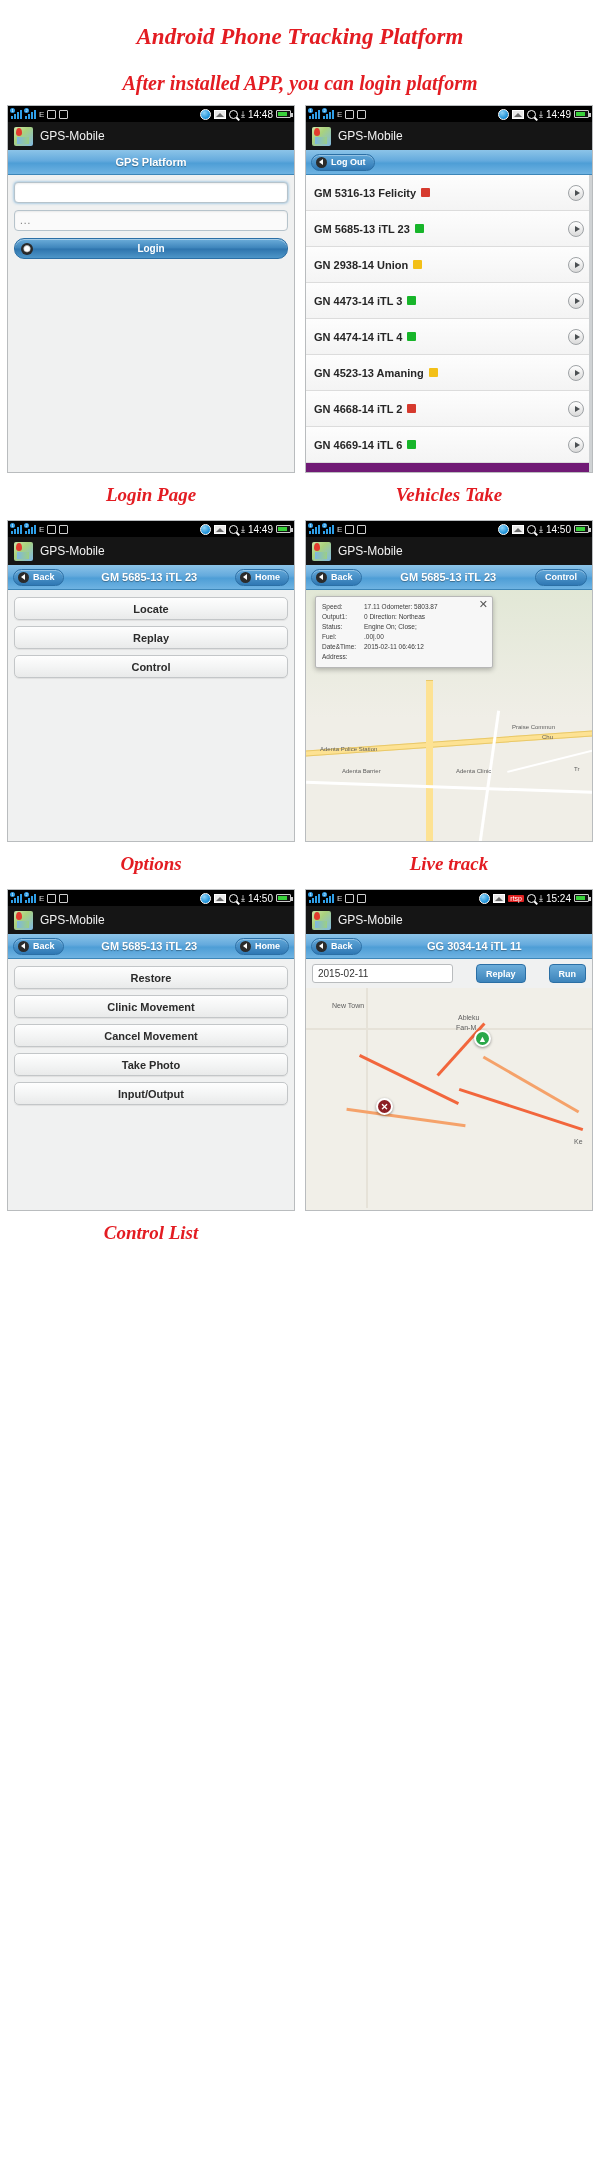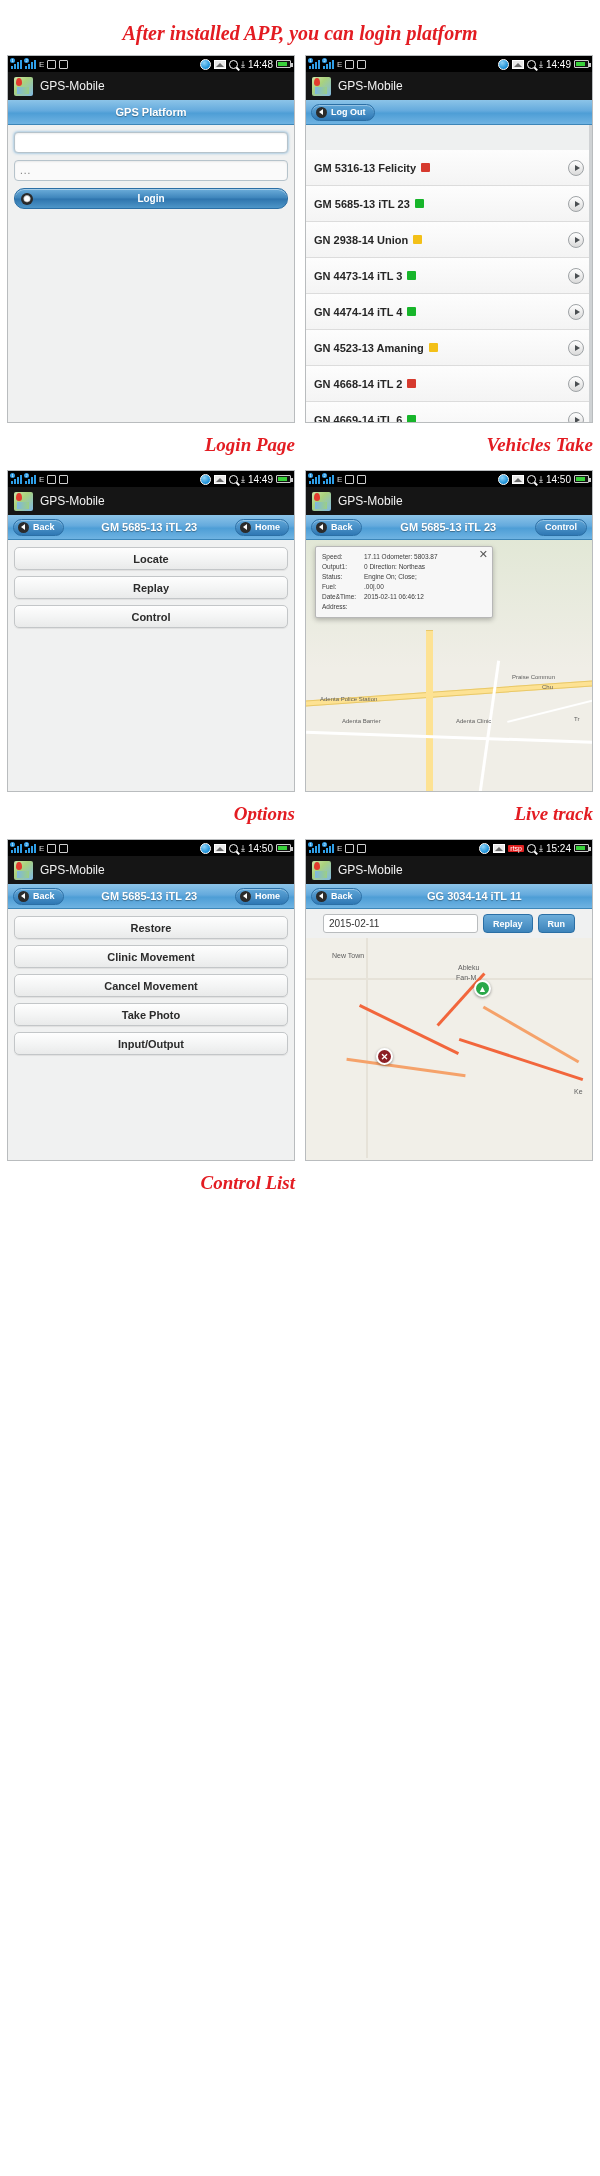--- a/index.html
+++ b/index.html
@@ -68,21 +68,21 @@
     text-align:center; color:#e31c22;
     font-family:"Liberation Serif", serif; font-style:italic; font-weight:bold;
   }
   .h-main { font-size:23px; margin-top:24px; }
   .h-sub  { font-size:20px; margin-top:22px; }
 
   
   .row { display:flex; justify-content:space-between; padding:0 7px; margin-top:10px; }
   .cell { width: 288px; }
   .caption {
-    text-align:right; color:#e31c22; font-family:"Liberation Serif", serif;
+    text-align:center; color:#e31c22; font-family:"Liberation Serif", serif;
     font-style:italic; font-weight:bold; font-size:19px; padding:11px 0 4px;
   }
 
   .phone { width:288px; background:#eef0f0; border:1px solid #b9bcbe; overflow:hidden; position:relative; }
   .phone.tall { height:368px; }
   .phone.mid  { height:322px; }
 
   
   .statusbar {
     height:16px; background:#000; display:flex; align-items:center;
@@ -158,21 +158,21 @@
     color:#fff; font-size:10px; font-weight:bold; display:flex; align-items:center;
     justify-content:center; position:relative; box-shadow: inset 0 1px 0 rgba(255,255,255,.4);
   }
   .gear {
     position:absolute; left:6px; top:4px; width:12px; height:12px; border-radius:50%;
     background:#2a2a2a; display:flex; align-items:center; justify-content:center;
   }
   .gear::after{ content:"✺"; color:#fff; font-size:9px; line-height:9px; }
 
   
-  .vlist { background:#701a75; height:100%;margin-top:25px; }
+  .vlist { background:#701a75; height:100%; }
   .vrow {
     height:36px; display:flex; align-items:center; padding:0 8px;
     border-bottom:1px solid #dcdcdc; background:linear-gradient(180deg,#fdfdfd,#f4f4f4);
   }
   .vname { font-size:11px; font-weight:bold; color:#262626; }
   .vdot { width:9px; height:9px; margin-left:5px; border-radius:1px; }
   .vchev {
     margin-left:auto; width:16px;height:16px;border-radius:50%;
     background:linear-gradient(180deg,#ffffff,#dadada); border:1px solid #9fa3a6;
     display:flex; align-items:center; justify-content:center;
@@ -204,21 +204,21 @@
     position:absolute; left:9px; top:6px; width:178px;
     background:#f7f7f7; border:1px solid #b7b7b7; border-radius:2px;
     box-shadow:0 2px 5px rgba(0,0,0,.25); padding:5px 6px;
   }
   .inforow { display:flex; font-size:6.5px; color:#333; line-height:10px; white-space:nowrap; }
   .infokey { width:42px; flex:none; color:#3a3a3a; }
   .infoval { color:#3a3a3a; }
   .info-x { position:absolute; right:4px; top:2px; font-size:11px; color:#555; line-height:11px; }
 
   
-  .pbbar { display:flex; align-items:flex-end; gap:5px; padding:5px 17px; background:#f0f1f1; }
+  .pbbar { display:flex; align-items:flex-end; gap:23px; padding:5px 6px; background:#f0f1f1; }
   .datefield {
     flex:1; height:19px; background:#fff; border:1px solid #b9bcbe; border-radius:3px;
     display:flex; align-items:center; padding:0 5px; font-size:10px; color:#333;
   }
   .pbbtn {
     height:19px; padding:0 9px; border-radius:4px; border:1px solid #2b6fa5;
     background:linear-gradient(180deg,#6cadda,#3d84bb); color:#fff;
     font-size:9px; font-weight:bold; display:flex; align-items:center; justify-content:center;
   }
   .track-line { position:absolute; background:#f2663c; }
@@ -230,20 +230,21 @@
   .pin.red { background:#8c1f24; border:2px solid #fff; box-shadow:0 1px 3px rgba(0,0,0,.4); }
   .pin::after{ content:""; position:absolute; bottom:-6px; left:4px; width:0;height:0;
     border-left:4px solid transparent;border-right:4px solid transparent;border-top:7px solid inherit; }
 </style>
 </head>
 <body>
 
 <div class="page">
 
 
+  <div class="redline h-main">Android Phone Tracking Platform</div>
   <div class="redline h-sub">After installed APP, you can login platform</div>
 
   <div class="row">
 
     <div class="cell">
       <div class="phone tall">
         <div class="statusbar">
           <span class="sb-left">
             <span class="sig">
                 <i></i>

